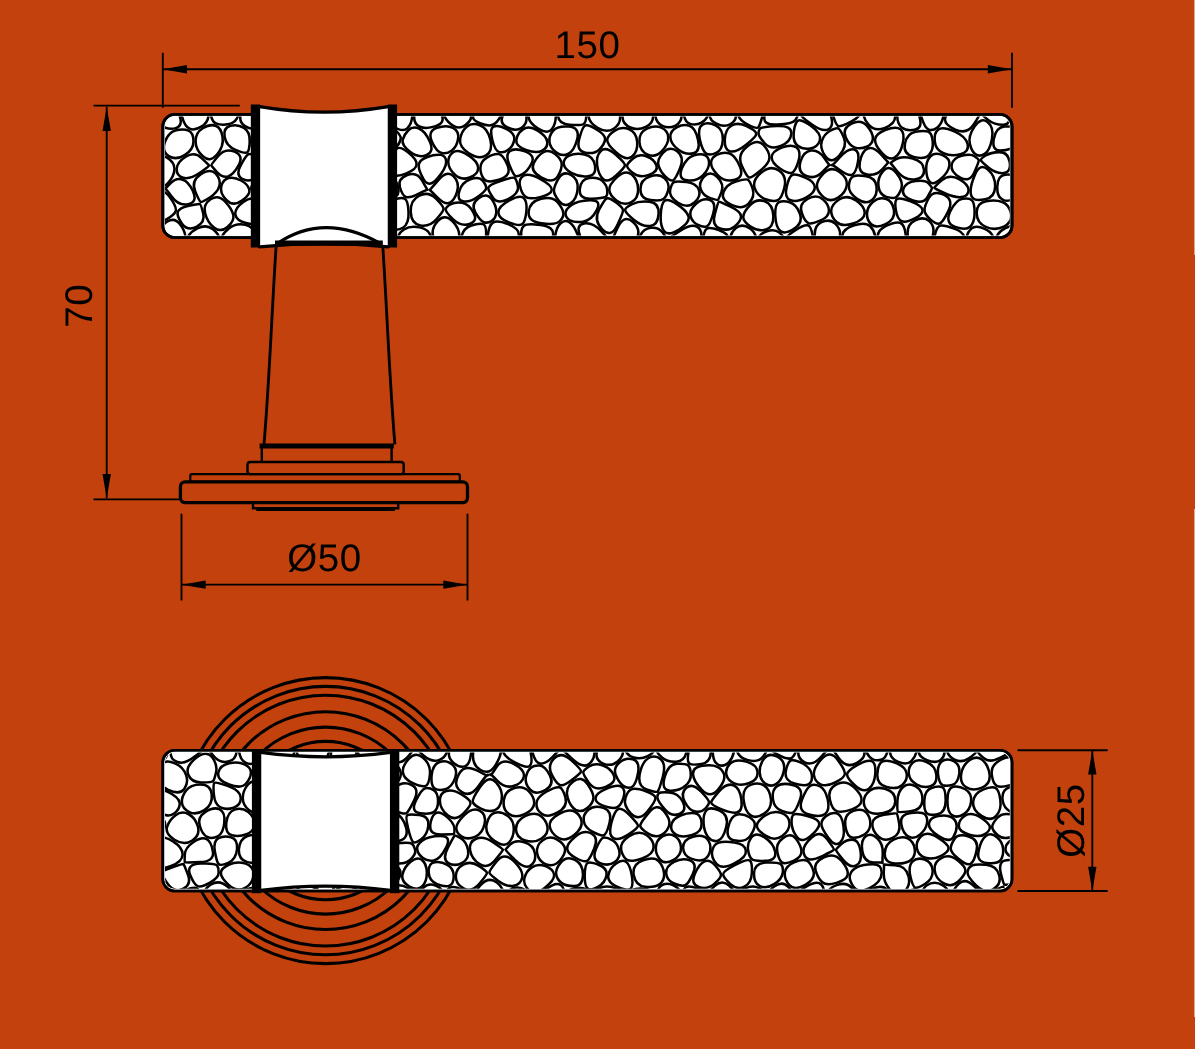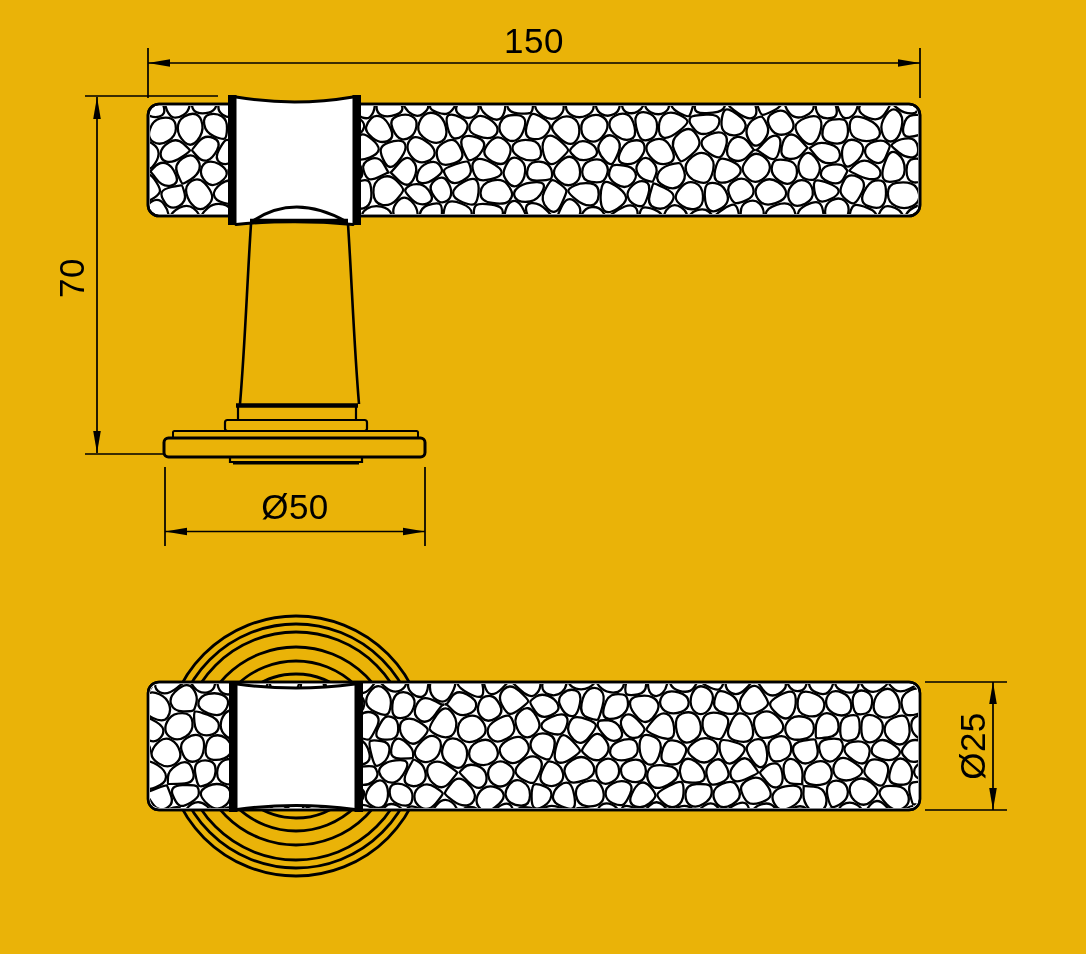--- a/index.html
+++ b/index.html
@@ -1,16 +1,16 @@
 <!DOCTYPE html>
 <html><head>
 <meta charset="utf-8">
 <style>
   html,body{margin:0;padding:0;background:#ffffff;}
-  .page{position:relative;width:1086px;height:954px;background:#eab308;overflow:hidden;
+  .page{position:relative;width:1086px;height:954px;background:#c2410c;overflow:hidden;
         font-family:"Liberation Sans", sans-serif;}
   svg{position:absolute;left:0;top:0;}
   .outline{fill:#ffffff;stroke:#000;stroke-width:2.6;}
   .restroke{fill:none;stroke:#000;stroke-width:2.6;}
   .tex path{fill:none;stroke:#000;stroke-width:2.3;stroke-linejoin:round;stroke-linecap:round;}
   .edge{fill:none;stroke:#000;stroke-width:3;stroke-linecap:round;}
   .thin{fill:none;stroke:#000;stroke-width:2.2;}
   .mid{fill:none;stroke:#000;stroke-width:2.6;}
   .thick{fill:none;stroke:#000;stroke-width:4.6;stroke-linecap:butt;}
   .circ{fill:none;stroke:#000;stroke-width:2.8;}

